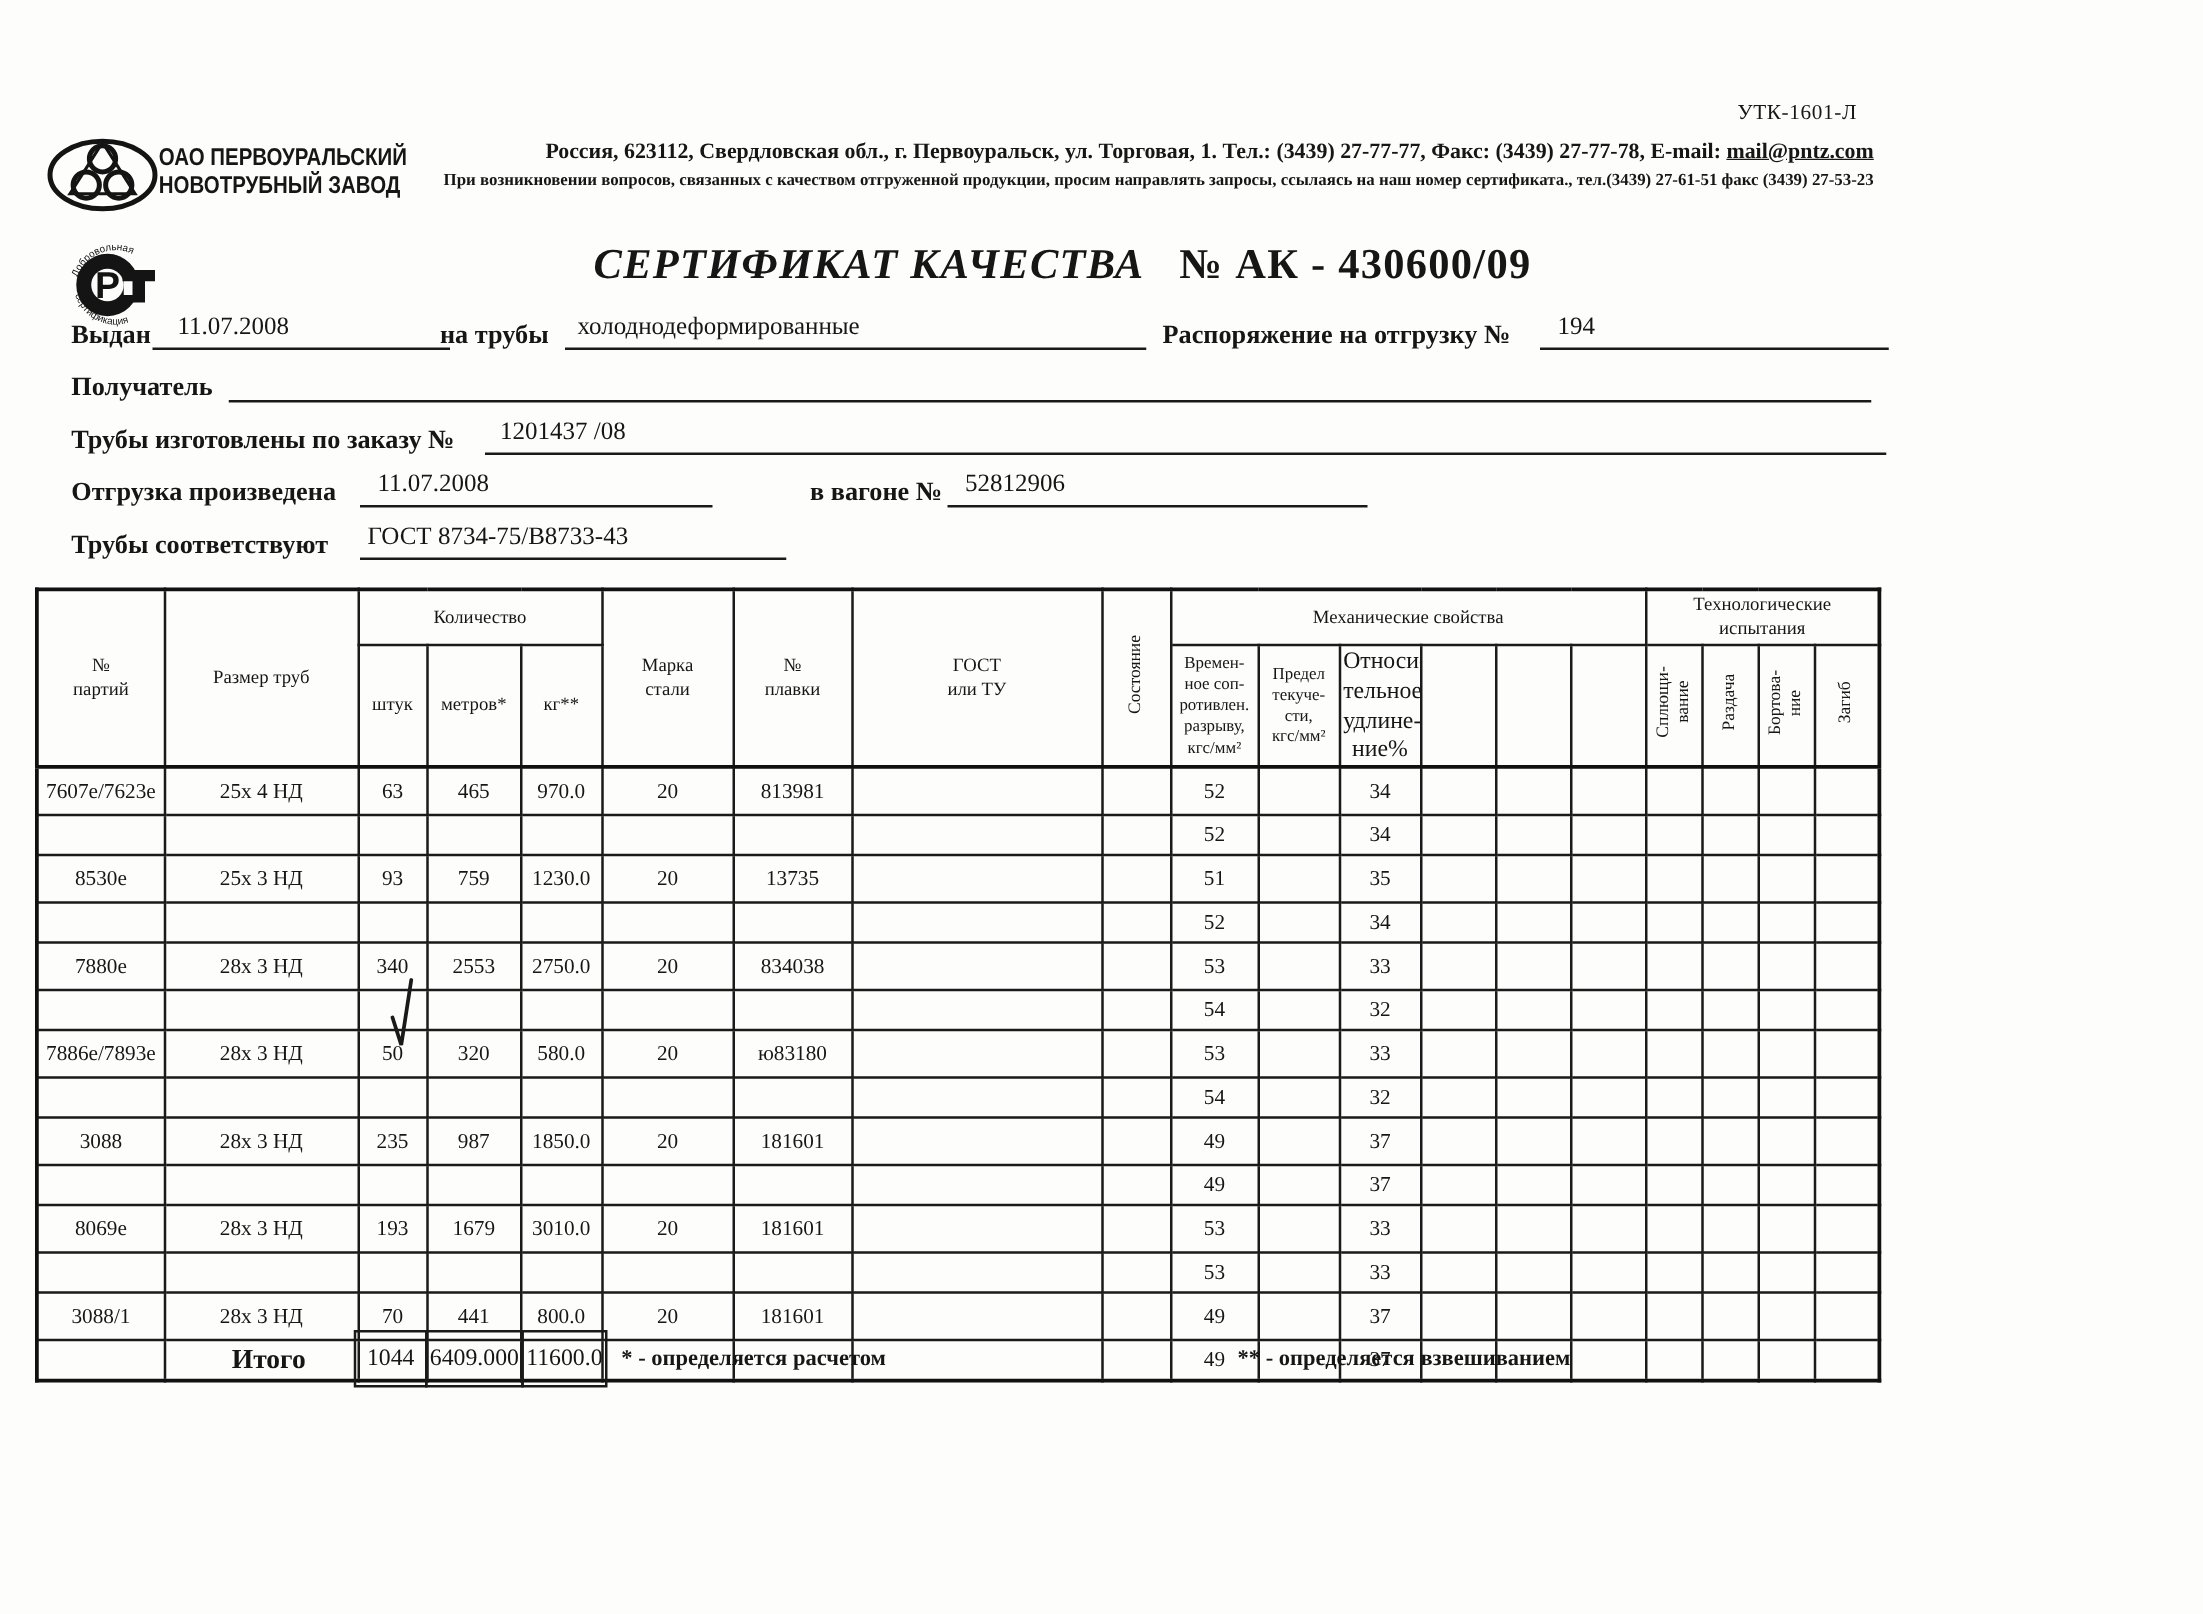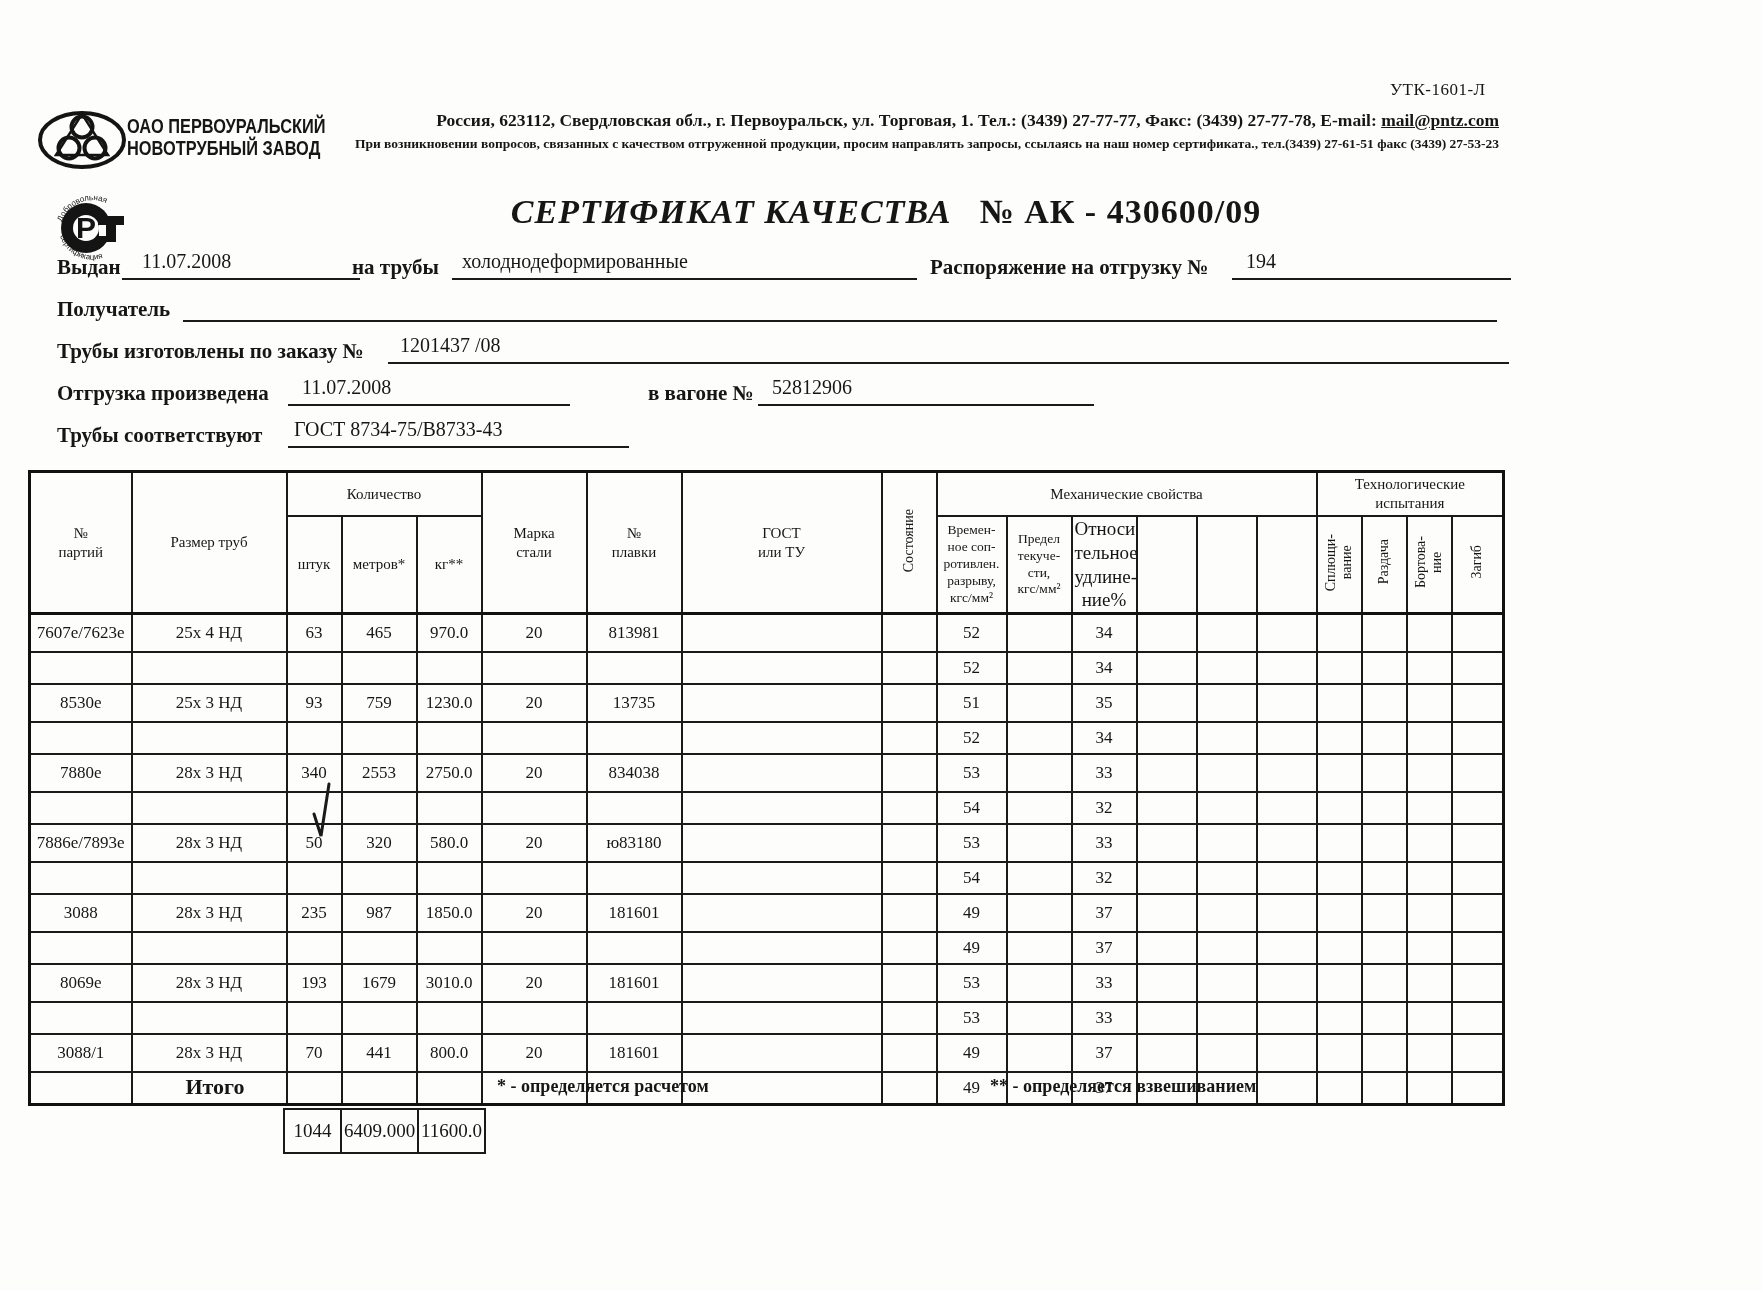--- a/index.html
+++ b/index.html
@@ -12,21 +12,21 @@
   .form-code{left:1390px;top:80px;width:190px;font-size:17px;letter-spacing:.5px;}
   .company-name{left:127px;top:116px;font-family:"Liberation Sans",sans-serif;
     font-weight:bold;font-size:19.5px;line-height:1.12;transform:scaleX(.84);
     transform-origin:left top;white-space:nowrap;}
   .contact{left:243px;top:110px;width:1256px;text-align:right;}
   .addr{font-size:17.5px;font-weight:bold;white-space:nowrap;}
   .addr .email{text-decoration:underline;}
   .note{font-size:13.5px;font-weight:bold;margin-top:5px;white-space:nowrap;}
   
   .title{left:0;top:193px;width:1700px;text-align:center;font-size:34px;
-    font-weight:bold;font-style:italic;letter-spacing:1px;white-space:nowrap;margin-left:36px;}
+    font-weight:bold;font-style:italic;letter-spacing:1px;white-space:nowrap;}
   .title .num{font-style:normal;margin-left:28px;}
   
   .lbl{font-size:21px;font-weight:bold;white-space:nowrap;}
   .fld{border-bottom:2px solid #1a1a1a;height:28px;font-size:20px;white-space:nowrap;}
   
   table.cert{border-collapse:collapse;table-layout:fixed;width:1474px;
     font-size:17px;}
   table.cert th,table.cert td{border:2px solid #1a1a1a;padding:0 2px;
     text-align:center;vertical-align:middle;overflow:hidden;}
   table.cert{border:3px solid #111;}
@@ -483,21 +483,21 @@
     </table>
   </div>
 
   <div class="abs" style="left:310px;top:780px;">
     <svg width="30" height="62" viewBox="0 0 30 62">
       <path d="M4 34 L11 56 L19 4" fill="none" stroke="#1a1a1a" stroke-width="3" stroke-linecap="round"></path>
     </svg>
   </div>
 
   <div class="abs totals-label" style="left:150px;top:1074px;width:130px;text-align:center;">Итого</div>
-  <div class="abs tot-cells" style="left:283px;top:1108px;text-align:center;">
+  <div class="abs tot-cells" style="left:283px;top:1064px;text-align:center;">
     <div class="tc" style="width:55px">1044</div>
     <div class="tc" style="width:75px">6409.000</div>
     <div class="tc" style="width:65px">11600.0</div>
   </div>
   <div class="abs footnote" style="left:497px;top:1076px;">* - определяется расчетом</div>
   <div class="abs footnote" style="left:990px;top:1076px;">** - определяется взвешиванием</div>
 
 </div>
 
 </body></html>

